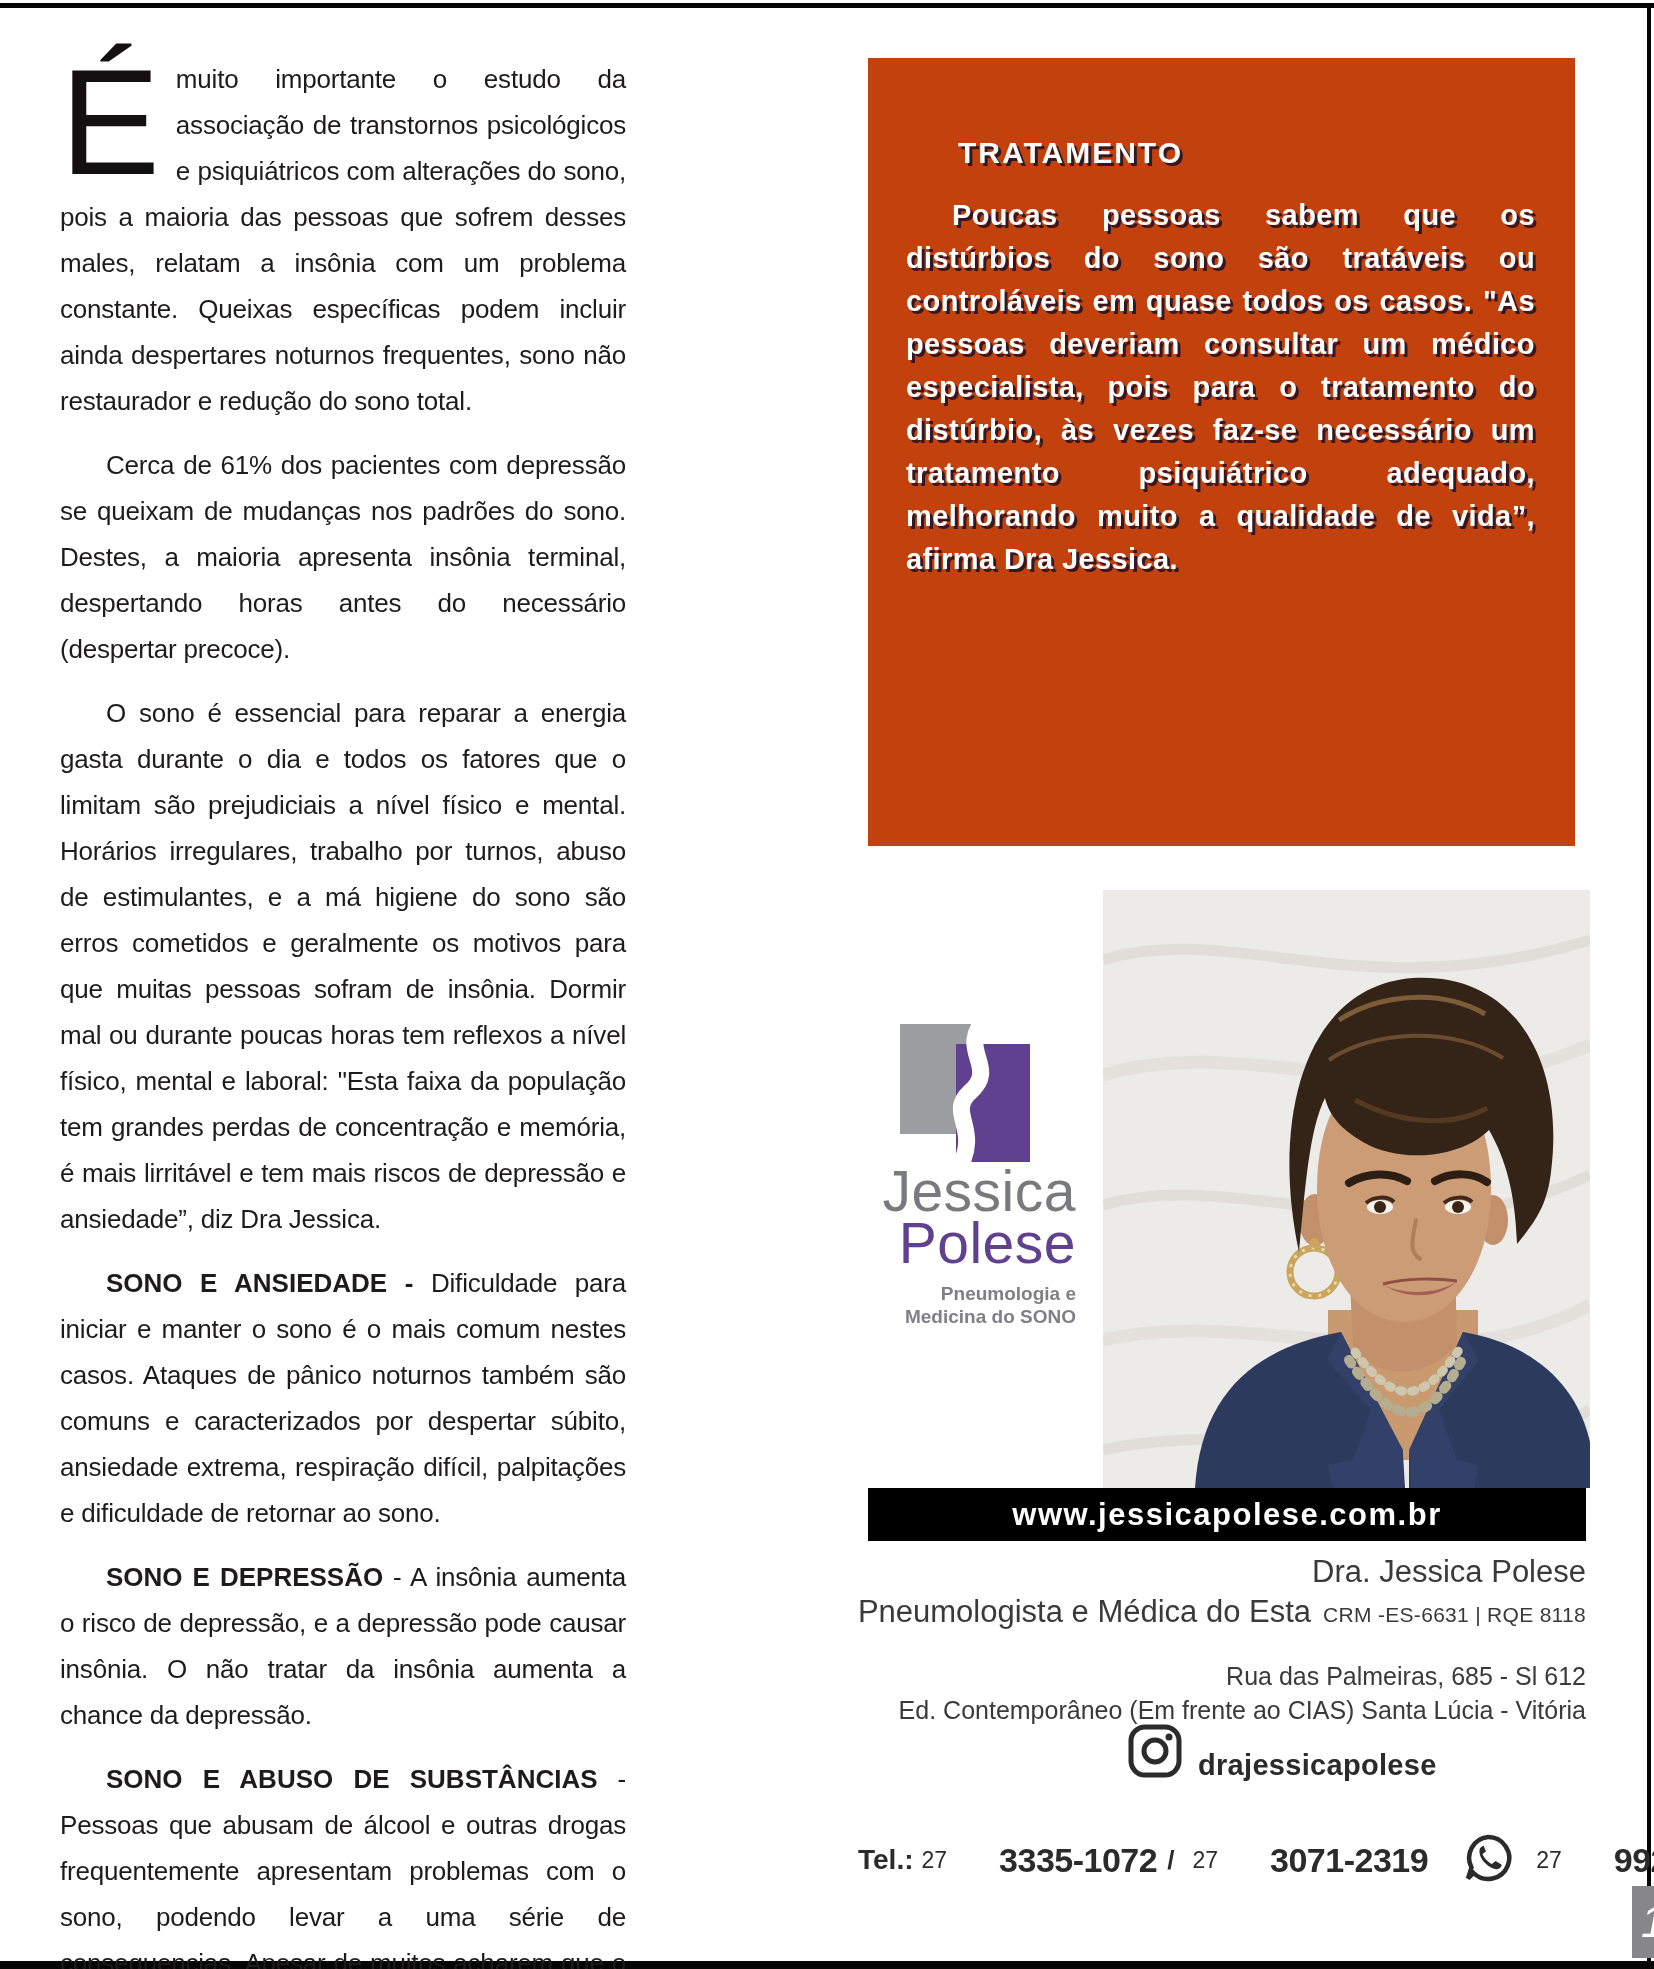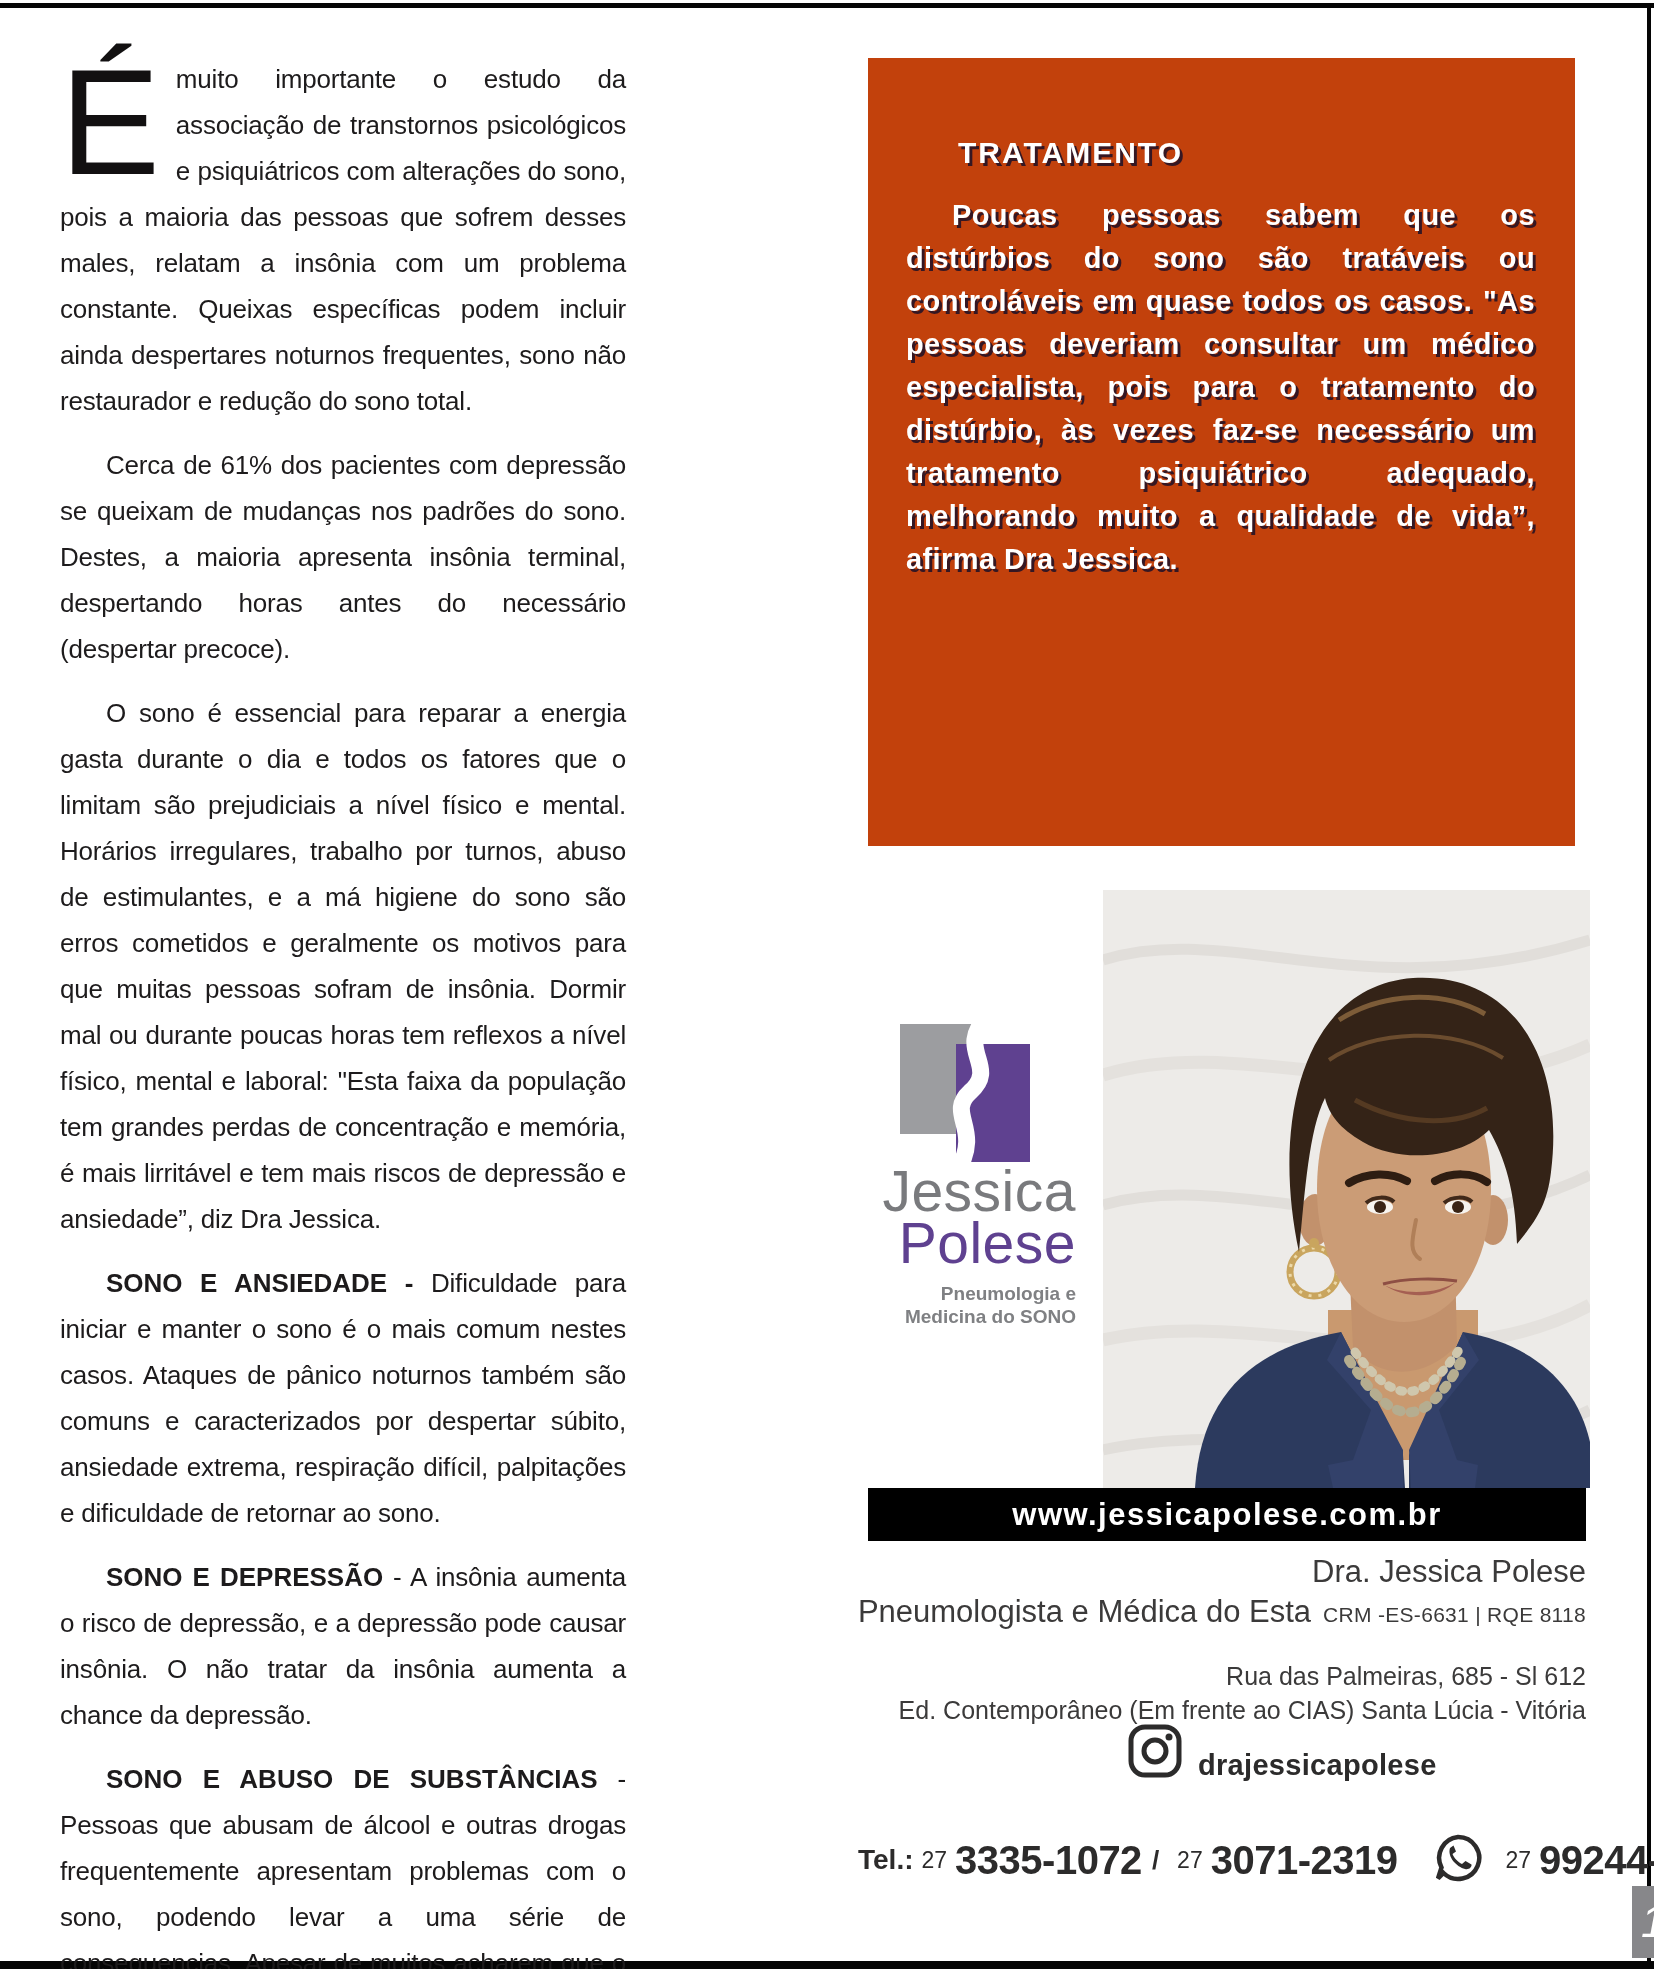--- a/index.html
+++ b/index.html
@@ -69,21 +69,21 @@
     display:flex;align-items:flex-end;gap:16px;color:#2c2b2b;
   }
   .insta-handle{font-weight:bold;font-size:29px;letter-spacing:.3px;}
 
   .tel-row{
     position:absolute;left:858px;top:1832px;height:56px;
     display:flex;align-items:center;color:#2c2b2b;white-space:nowrap;
   }
   .tel-label{font-weight:bold;font-size:28px;}
   .tel-small{font-weight:normal;font-size:23px;padding:0 8px;}
-  .tel-big{font-weight:bold;font-size:40px;letter-spacing:-0.5px;}
+  .tel-big{font-weight:bold;font-size:34px;letter-spacing:-0.5px;margin-left:44px;}
   .tel-sep{font-weight:bold;font-size:26px;padding:0 10px;}
   .wa-icon{margin:0 14px 0 34px;}
 
   .pagenum{
     position:absolute;left:1632px;top:1886px;width:62px;height:72px;
     color:#fff;font-style:italic;font-size:44px;
     display:flex;align-items:center;justify-content:flex-end;letter-spacing:2px;
   }
 </style>
 </head>

